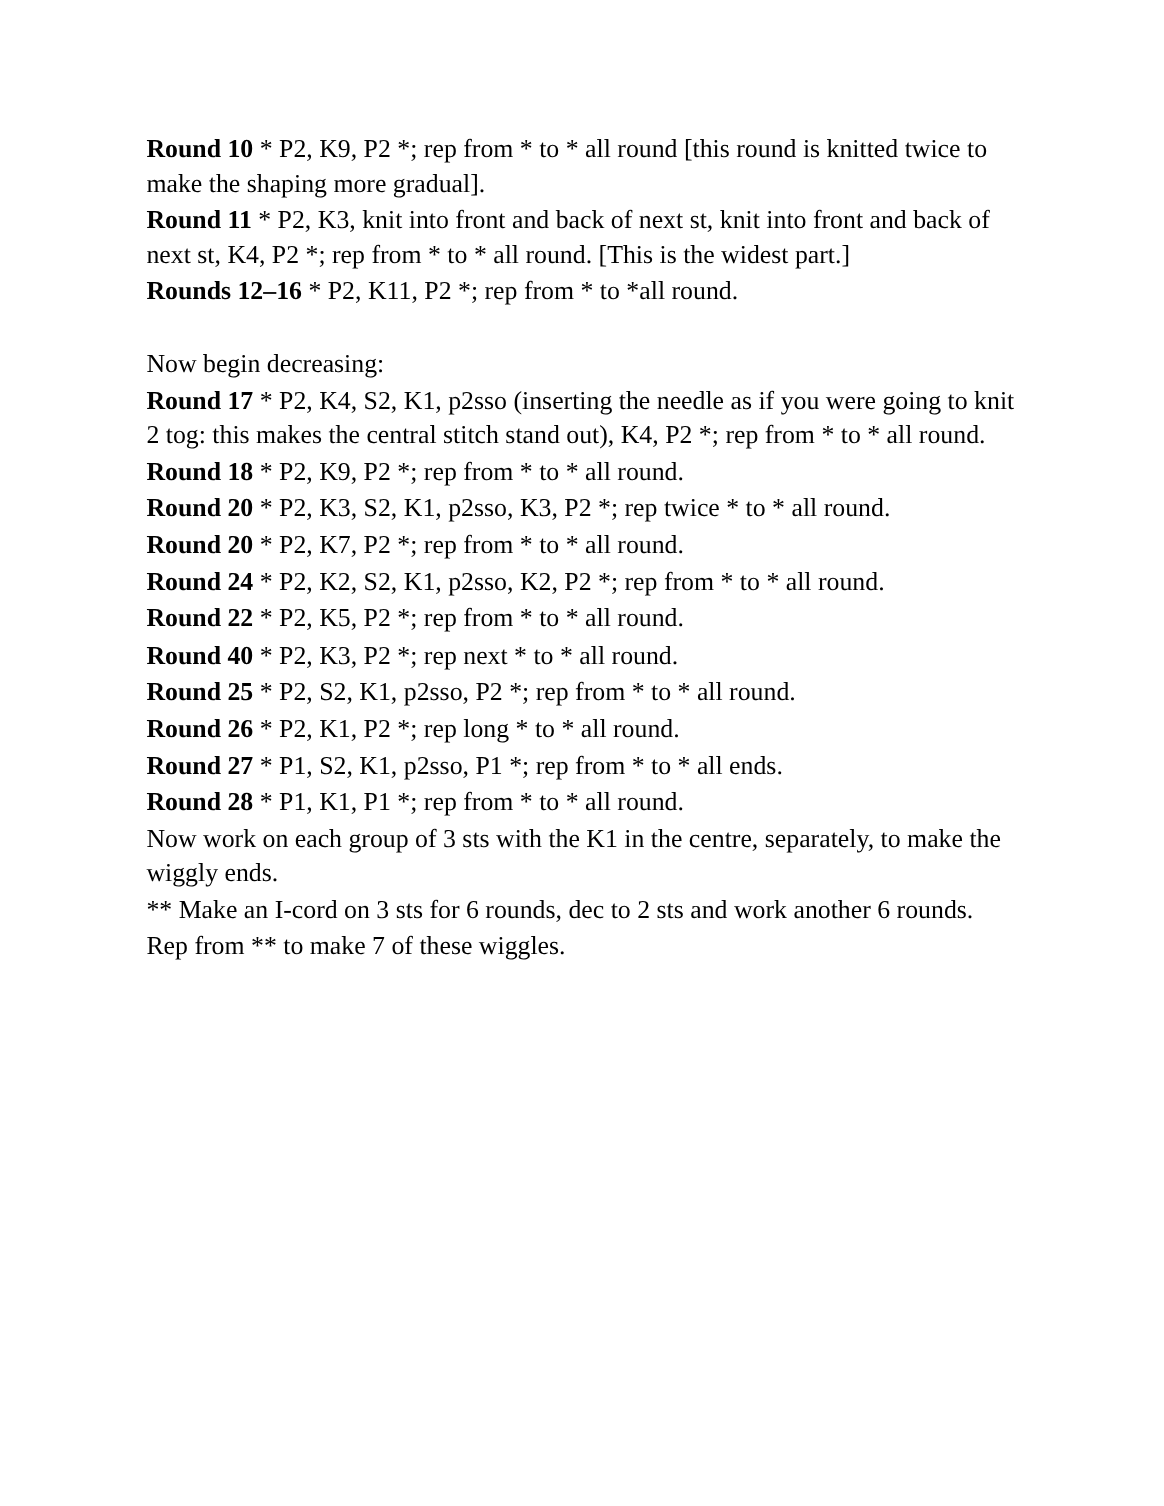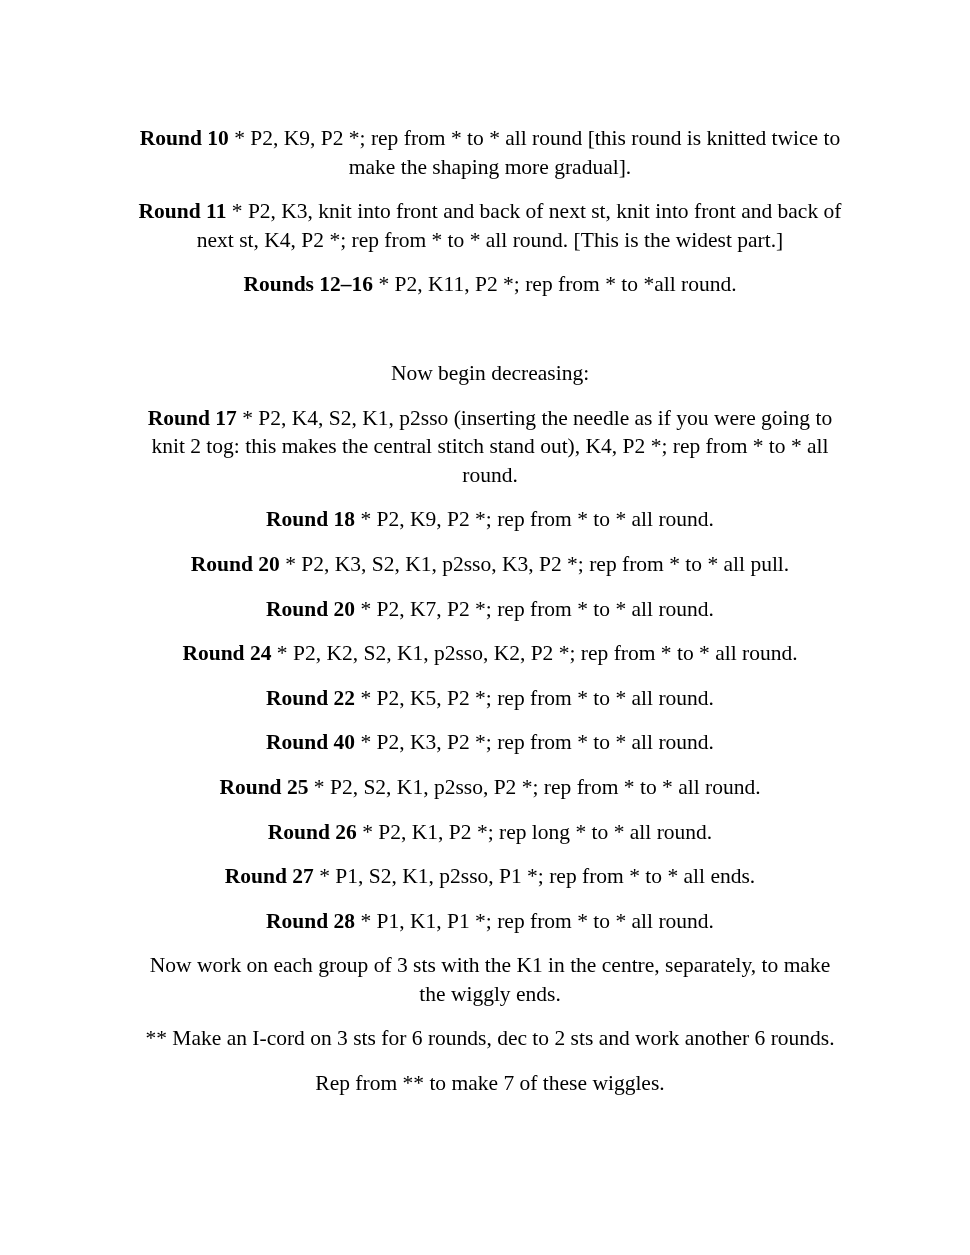--- a/index.html
+++ b/index.html
@@ -22,22 +22,22 @@
   }
   .content {
     position: absolute;
     left: 120px;
     top: 108px;
     width: 740px;
   }
   .para {
     font-size: 21.5px;
     line-height: 28.6px;
-    text-align: center;
-    margin: 16px;
+    text-align: left;
+    margin: 2px;
     text-indent: 0;
   }
   .para b {
     font-weight: bold;
   }
   .spacer {
     height: 28px;
   }
 </style>
 </head>
@@ -53,30 +53,30 @@
     <p class="para"><b>Rounds 12–16</b><span> * P2, K11, P2 *; rep from * to *all round.</span></p>
 
     <div class="spacer"></div>
 
     <p class="para"><span>Now begin decreasing:</span></p>
 
     <p class="para"><b>Round 17</b><span> * P2, K4, S2, K1, p2sso (inserting the needle as if you were going to knit 2 tog: this makes the central stitch stand out), K4, P2 *; rep from * to * all round.</span></p>
 
     <p class="para"><b>Round 18</b><span> * P2, K9, P2 *; rep from * to * all round.</span></p>
 
-    <p class="para"><b>Round 20</b><span> * P2, K3, S2, K1, p2sso, K3, P2 *; rep from * to * all pull.</span></p>
+    <p class="para"><b>Round 20</b><span> * P2, K3, S2, K1, p2sso, K3, P2 *; rep twice * to * all round.</span></p>
 
     <p class="para"><b>Round 20</b><span> * P2, K7, P2 *; rep from * to * all round.</span></p>
 
     <p class="para"><b>Round 24</b><span> * P2, K2, S2, K1, p2sso, K2, P2 *; rep from * to * all round.</span></p>
 
     <p class="para"><b>Round 22</b><span> * P2, K5, P2 *; rep from * to * all round.</span></p>
 
 
-    <p class="para"><b>Round 40</b><span> * P2, K3, P2 *; rep from * to * all round.</span></p>
+    <p class="para"><b>Round 40</b><span> * P2, K3, P2 *; rep next * to * all round.</span></p>
 
     <p class="para"><b>Round 25</b><span> * P2, S2, K1, p2sso, P2 *; rep from * to * all round.</span></p>
 
     <p class="para"><b>Round 26</b><span> * P2, K1, P2 *; rep long * to * all round.</span></p>
 
     <p class="para"><b>Round 27</b><span> * P1, S2, K1, p2sso, P1 *; rep from * to * all ends.</span></p>
 
     <p class="para"><b>Round 28</b><span> * P1, K1, P1 *; rep from * to * all round.</span></p>
 
     <p class="para"><span>Now work on each group of 3 sts with the K1 in the centre, separately, to make the wiggly ends.</span></p>

